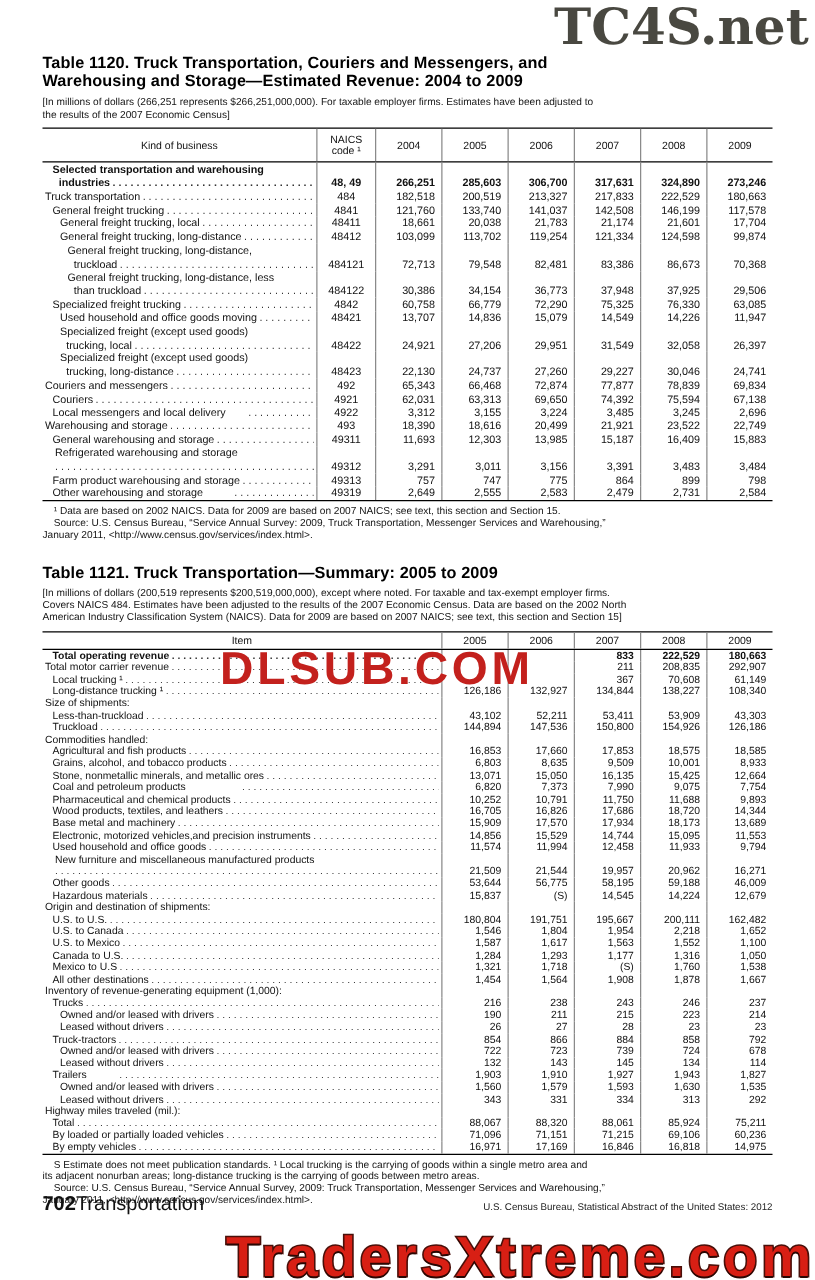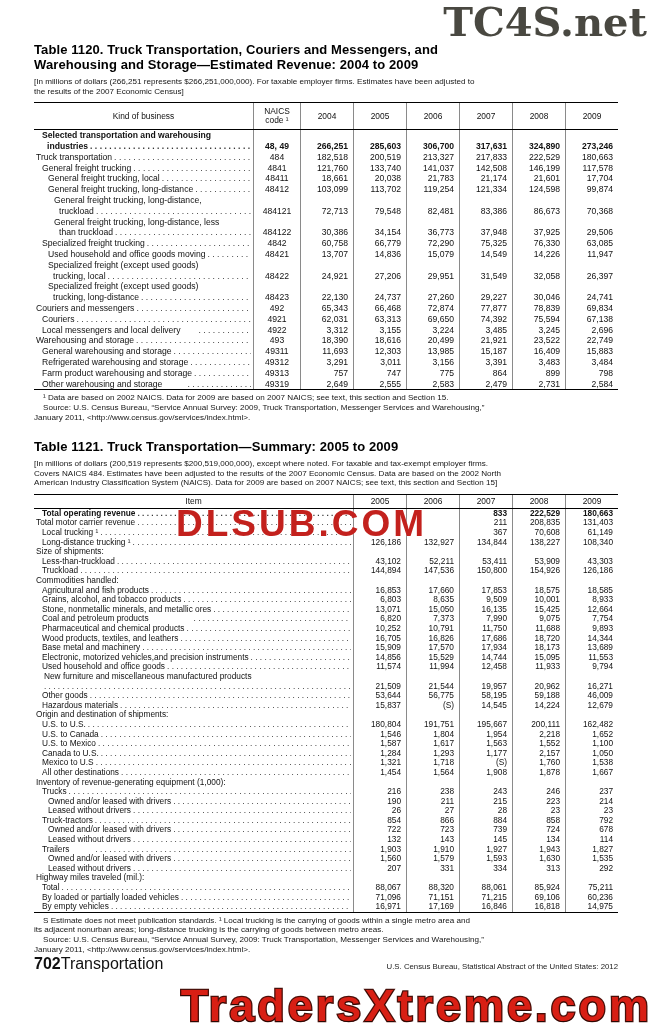--- a/index.html
+++ b/index.html
@@ -366,21 +366,21 @@
             <div class="c-naics td num ctr">49311</div>
             <div class="c-yr td num">11,693</div>
             <div class="c-yr td num">12,303</div>
             <div class="c-yr td num">13,985</div>
             <div class="c-yr td num">15,187</div>
             <div class="c-yr td num">16,409</div>
             <div class="c-yr td num">15,883</div>
           </div>
           <div class="trow">
             <div class="c-lbl td">
-              <div class="lline" style="padding-left: 8px;">
+              <div class="lline" style="padding-left: 8px; flex-direction: column;">
                 <span>Refrigerated warehousing and storage</span>
                 <span class="dots"></span>
               </div>
             </div>
             <div class="c-naics td num ctr">49312</div>
             <div class="c-yr td num">3,291</div>
             <div class="c-yr td num">3,011</div>
             <div class="c-yr td num">3,156</div>
             <div class="c-yr td num">3,391</div>
             <div class="c-yr td num">3,483</div>
@@ -462,21 +462,21 @@
               <div class="c-lbl td">
                 <div class="lline" style="padding-left: 2px;">
                   <span>Total motor carrier revenue</span>
                   <span class="dots"></span>
                 </div>
               </div>
               <div class="c-yr td num"></div>
               <div class="c-yr td num"></div>
               <div class="c-yr td num">211</div>
               <div class="c-yr td num">208,835</div>
-              <div class="c-yr td num">131,403</div>
+              <div class="c-yr td num">292,907</div>
             </div>
             <div class="trow">
               <div class="c-lbl td">
                 <div class="lline" style="padding-left: 8px;">
                   <span>Local trucking ¹</span>
                   <span class="dots"></span>
                 </div>
               </div>
               <div class="c-yr td num"></div>
               <div class="c-yr td num"></div>
@@ -757,21 +757,21 @@
             <div class="trow">
               <div class="c-lbl td">
                 <div class="lline" style="padding-left: 8px;">
                   <span>Canada to U.S.</span>
                   <span class="dots"></span>
                 </div>
               </div>
               <div class="c-yr td num">1,284</div>
               <div class="c-yr td num">1,293</div>
               <div class="c-yr td num">1,177</div>
-              <div class="c-yr td num">2,157</div>
+              <div class="c-yr td num">1,316</div>
               <div class="c-yr td num">1,050</div>
             </div>
             <div class="trow">
               <div class="c-lbl td">
                 <div class="lline" style="padding-left: 8px;">
                   <span>Mexico to U.S</span>
                   <span class="dots"></span>
                 </div>
               </div>
               <div class="c-yr td num">1,321</div>
@@ -909,21 +909,21 @@
               <div class="c-yr td num">1,630</div>
               <div class="c-yr td num">1,535</div>
             </div>
             <div class="trow">
               <div class="c-lbl td">
                 <div class="lline" style="padding-left: 14px;">
                   <span>Leased without drivers</span>
                   <span class="dots"></span>
                 </div>
               </div>
-              <div class="c-yr td num">207</div>
+              <div class="c-yr td num">343</div>
               <div class="c-yr td num">331</div>
               <div class="c-yr td num">334</div>
               <div class="c-yr td num">313</div>
               <div class="c-yr td num">292</div>
             </div>
             <div class="trow">
               <div class="c-lbl td">
                 <div class="lline" style="padding-left: 2px;">
                   <span>Highway miles traveled (mil.):</span>
                 </div>

